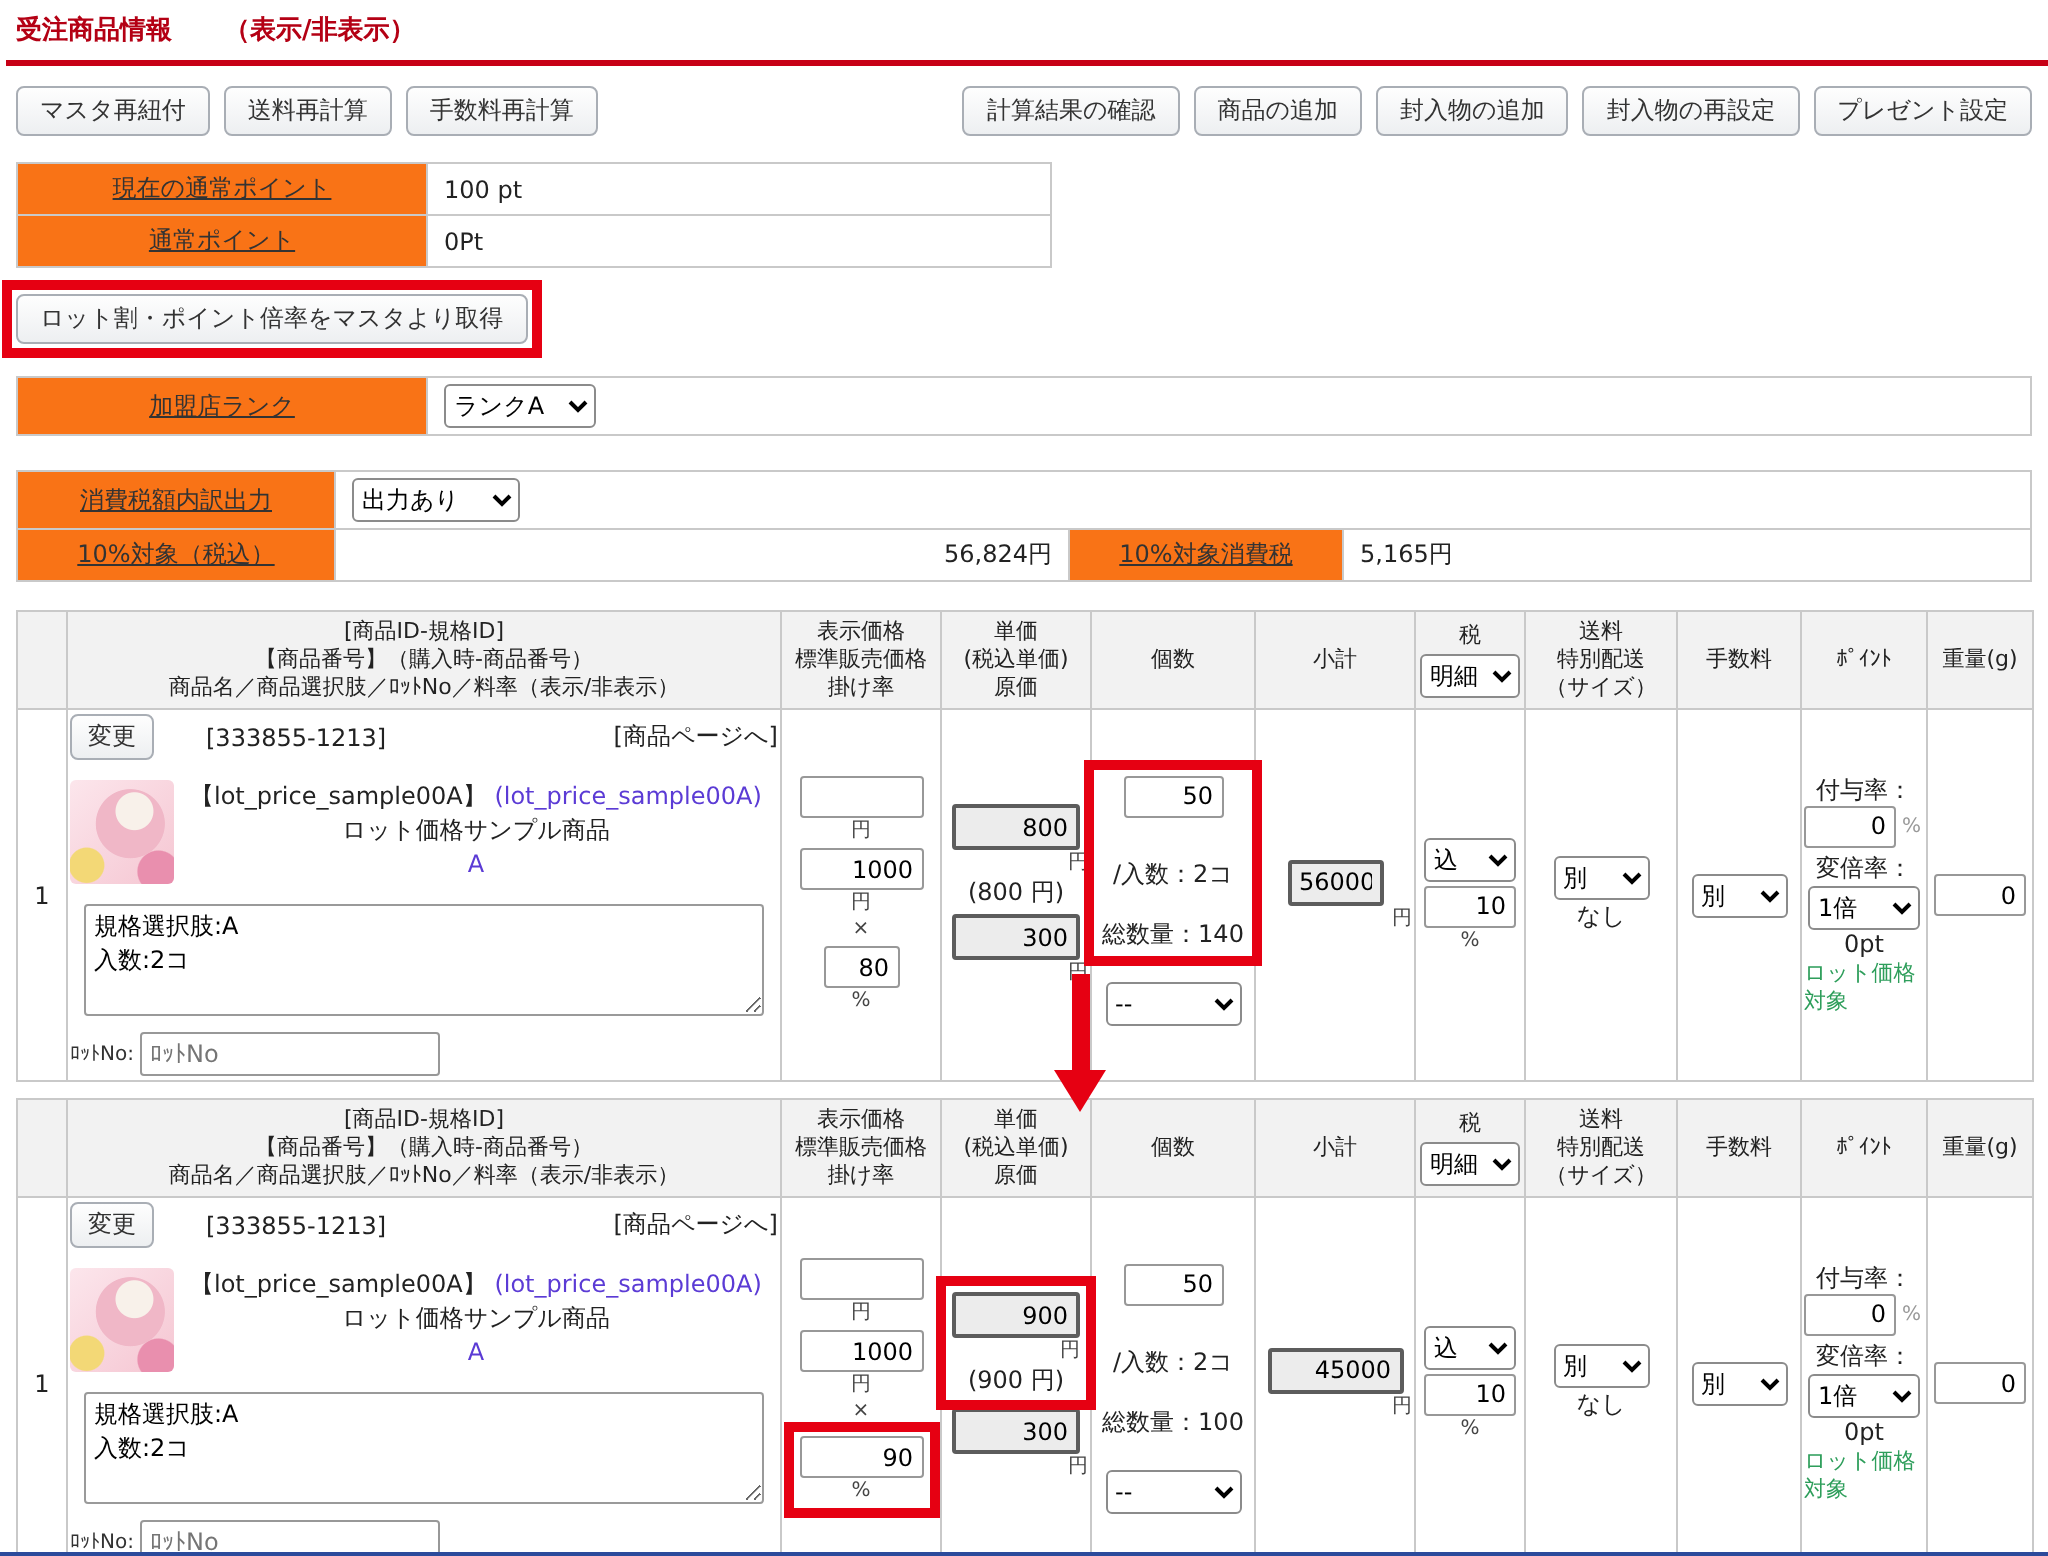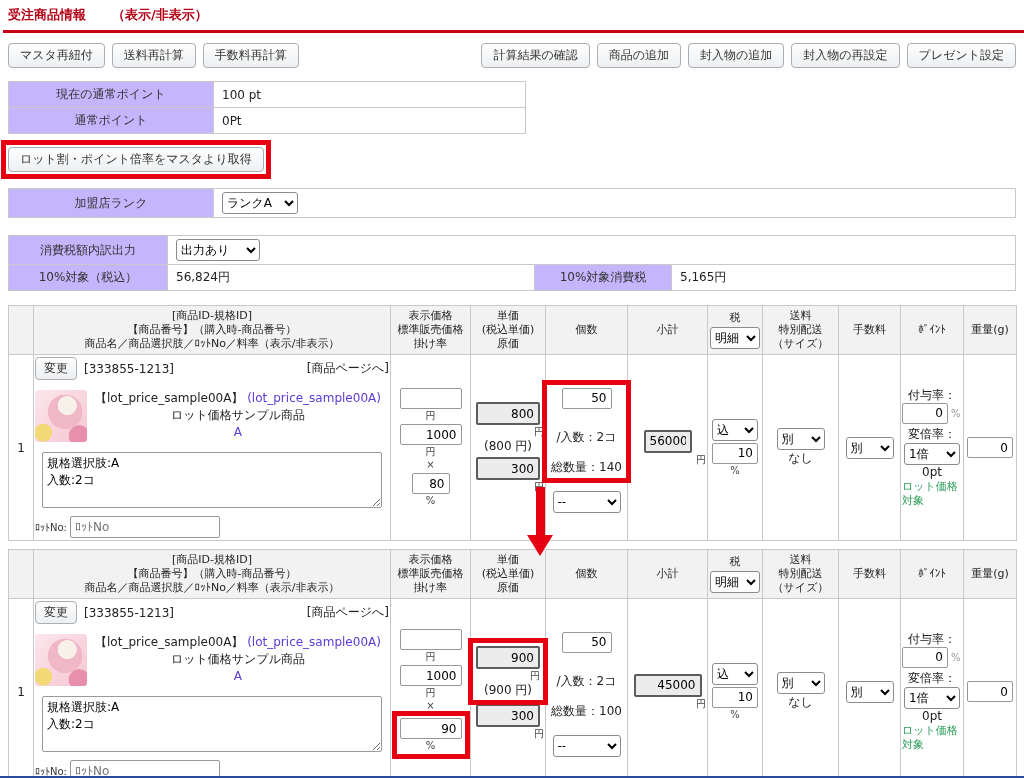--- a/index.html
+++ b/index.html
@@ -45,36 +45,36 @@
   .page-title-row{display:flex;align-items:baseline;gap:26px;}
   .page-title{color:#b40014;font-weight:bold;font-size:13px;}
   .page-title-suffix{color:#b40014;font-weight:bold;font-size:13px;cursor:pointer;}
   .red-rule{height:3px;background:#c70016;margin:6px -8px 0 -5px;}
   
   .toolbar{display:flex;justify-content:space-between;margin-top:10px;}
   .toolbar .grp{display:flex;gap:7px;}
   
   table.box{border-collapse:collapse;margin-top:13px;}
   table.box td{border:1px solid #c9c9c9;padding:3px 8px;height:19px;font-size:12px;}
-  td.lbl{background:#c4b5fd;text-align:center;color:#333;}
+  td.lbl{background:#f97316;text-align:center;color:#333;text-decoration:underline;}
   
   .lot-wrap{display:inline-block;margin:13px 0 6px 0;outline:5px solid #e60012;outline-offset:2px;}
   
   table.ptable{border-collapse:collapse;table-layout:fixed;width:1008px;margin-top:14px;}
   table.ptable th{
     background:#f2f2f2;border:1px solid #c9c9c9;
     font-weight:normal;font-size:11px;line-height:14px;
     text-align:center;padding:3px 0;
   }
   table.ptable td{
     border:1px solid #c9c9c9;vertical-align:middle;
     text-align:center;padding:2px 1px;font-size:12px;
   }
   td.prodcell{vertical-align:top;text-align:left;padding:5px 6px;}
-  .prod-top{display:flex;align-items:center;gap:7px;}
+  .prod-top{display:flex;align-items:center;gap:26px;}
   .prod-top .spacer{flex:1;}
   .prod-main{display:flex;margin-top:10px;gap:8px;}
   .prod-img{
     width:52px;height:52px;border-radius:3px;flex:none;
     background:
       radial-gradient(circle at 62% 30%, #f8f1ea 0 19%, rgba(0,0,0,0) 20%),
       radial-gradient(circle at 58% 42%, #f0b7c7 0 40%, rgba(0,0,0,0) 41%),
       radial-gradient(circle at 16% 82%, #f3d876 0 14%, rgba(0,0,0,0) 15%),
       radial-gradient(circle at 85% 88%, #e98fae 0 16%, rgba(0,0,0,0) 17%),
       linear-gradient(135deg,#fce6ec,#f5c6d2);
@@ -171,21 +171,21 @@
       <tr>
     <td class="lbl" style="width:142px;">消費税額内訳出力</td>
     <td colspan="3" style="text-align:left;">
       <select class="sel" style="width:84px;">
         <option>出力あり</option>
       </select>
     </td>
   </tr>
   <tr>
     <td class="lbl">10%対象（税込）</td>
-    <td style="width:350px;text-align:left;">56,824円</td>
+    <td style="width:350px;text-align:right;">56,824円</td>
     <td class="lbl" style="width:120px;">10%対象消費税</td>
     <td style="text-align:left;">5,165円</td>
   </tr>
 </tbody>
   </table>
 
 
 <table class="ptable">
   <colgroup>
     <col style="width:25px">

